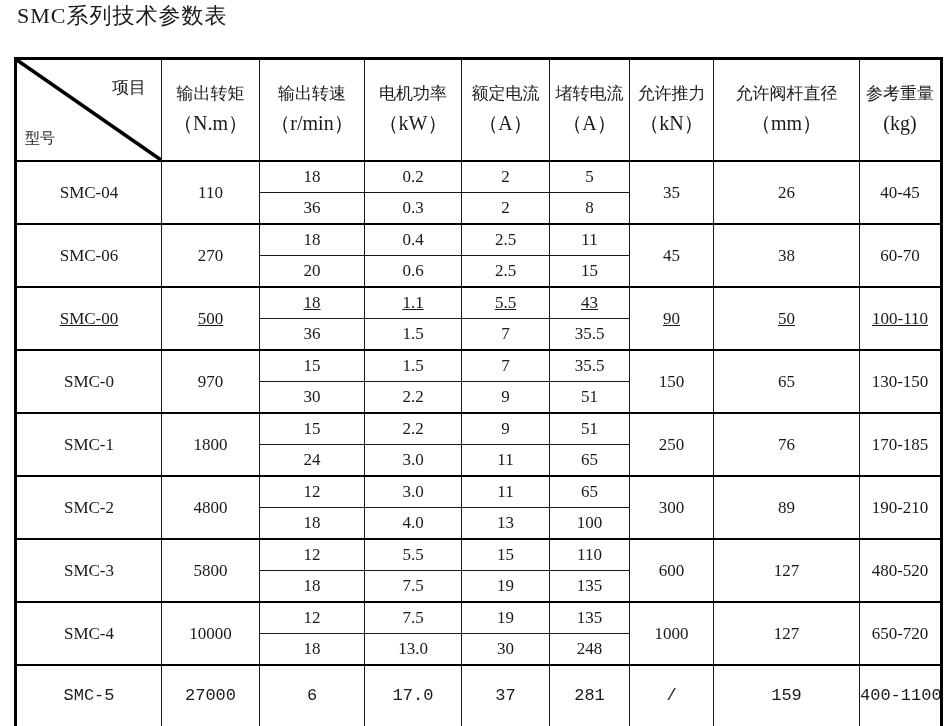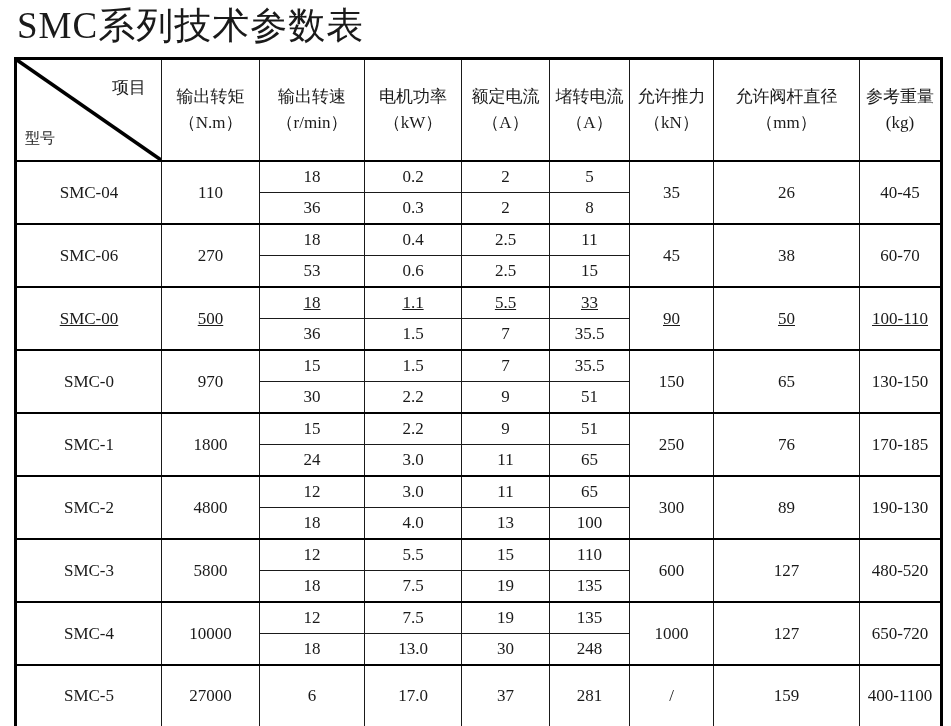--- a/index.html
+++ b/index.html
@@ -12,21 +12,21 @@
     width: 951px;
     height: 726px;
     overflow: hidden;
     font-family: "Liberation Serif", "DejaVu Serif", serif;
     color: #1a1a1a;
   }
   .title {
     position: absolute;
     left: 17px;
     top: 1px;
-    font-size: 37px;
+    font-size: 22px;
     font-weight: 500;
     letter-spacing: 1px;
     white-space: nowrap;
   }
   table.spec {
     position: absolute;
     left: 14px;
     top: 57px;
     width: 926px;
     border-collapse: collapse;
@@ -37,21 +37,21 @@
     border: 1px solid #1a1a1a;
     text-align: center;
     vertical-align: middle;
     font-size: 17px;
     font-weight: normal;
     padding: 0;
     overflow: hidden;
     white-space: nowrap;
   }
   thead th { height: 100px; line-height: 1.55; }
-  .hdr-unit { display: block; font-size: 17px; }
+  .hdr-unit { display: block; font-size: 20px; }
   tbody td { height: 30px; }
   tbody tr.group-start > td { border-top: 2px solid #000000; }
   
   th.corner { position: relative; }
   th.corner svg {
     position: absolute;
     left: 0; top: 0;
     width: 100%; height: 100%;
     display: block;
   }
@@ -149,32 +149,32 @@
         <td rowspan="2">270</td>
         <td>18</td>
         <td>0.4</td>
         <td>2.5</td>
         <td>11</td>
         <td rowspan="2">45</td>
         <td rowspan="2">38</td>
         <td rowspan="2">60-70</td>
       </tr>
       <tr style="height: 30px;">
-        <td>53</td>
+        <td>20</td>
         <td>0.6</td>
         <td>2.5</td>
         <td>15</td>
       </tr>
       <tr class="group-start" style="height: 30px; text-decoration: underline;">
         <td rowspan="2">SMC-00</td>
         <td rowspan="2">500</td>
         <td>18</td>
         <td>1.1</td>
         <td>5.5</td>
-        <td>33</td>
+        <td>43</td>
         <td rowspan="2">90</td>
         <td rowspan="2">50</td>
         <td rowspan="2">100-110</td>
       </tr>
       <tr style="height: 30px;">
         <td>36</td>
         <td>1.5</td>
         <td>7</td>
         <td>35.5</td>
       </tr>
@@ -214,21 +214,21 @@
       </tr>
       <tr class="group-start" style="height: 30px;">
         <td rowspan="2">SMC-2</td>
         <td rowspan="2">4800</td>
         <td>12</td>
         <td>3.0</td>
         <td>11</td>
         <td>65</td>
         <td rowspan="2">300</td>
         <td rowspan="2">89</td>
-        <td rowspan="2">190-130</td>
+        <td rowspan="2">190-210</td>
       </tr>
       <tr style="height: 30px;">
         <td>18</td>
         <td>4.0</td>
         <td>13</td>
         <td>100</td>
       </tr>
       <tr class="group-start" style="height: 30px;">
         <td rowspan="2">SMC-3</td>
         <td rowspan="2">5800</td>
@@ -256,21 +256,21 @@
         <td rowspan="2">1000</td>
         <td rowspan="2">127</td>
         <td rowspan="2">650-720</td>
       </tr>
       <tr style="height: 30px;">
         <td>18</td>
         <td>13.0</td>
         <td>30</td>
         <td>248</td>
       </tr>
-      <tr class="group-start" style="height: 62px;">
+      <tr class="group-start" style="height: 62px; font-family: Liberation Mono, monospace;">
         <td>SMC-5</td>
         <td>27000</td>
         <td>6</td>
         <td>17.0</td>
         <td>37</td>
         <td>281</td>
         <td>/</td>
         <td>159</td>
         <td>400-1100</td>
       </tr>

